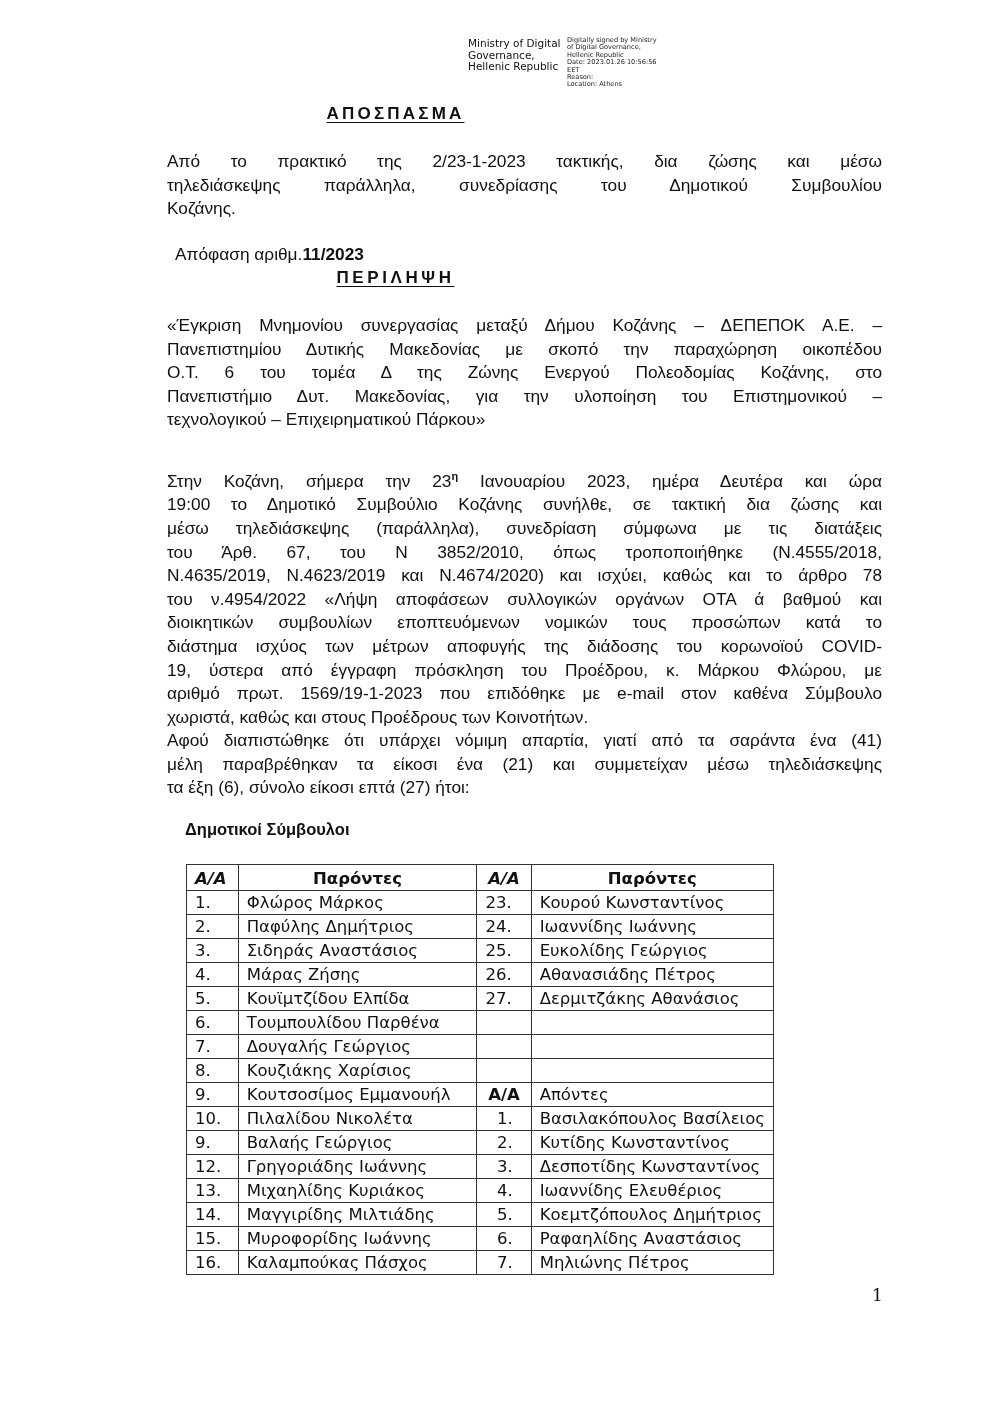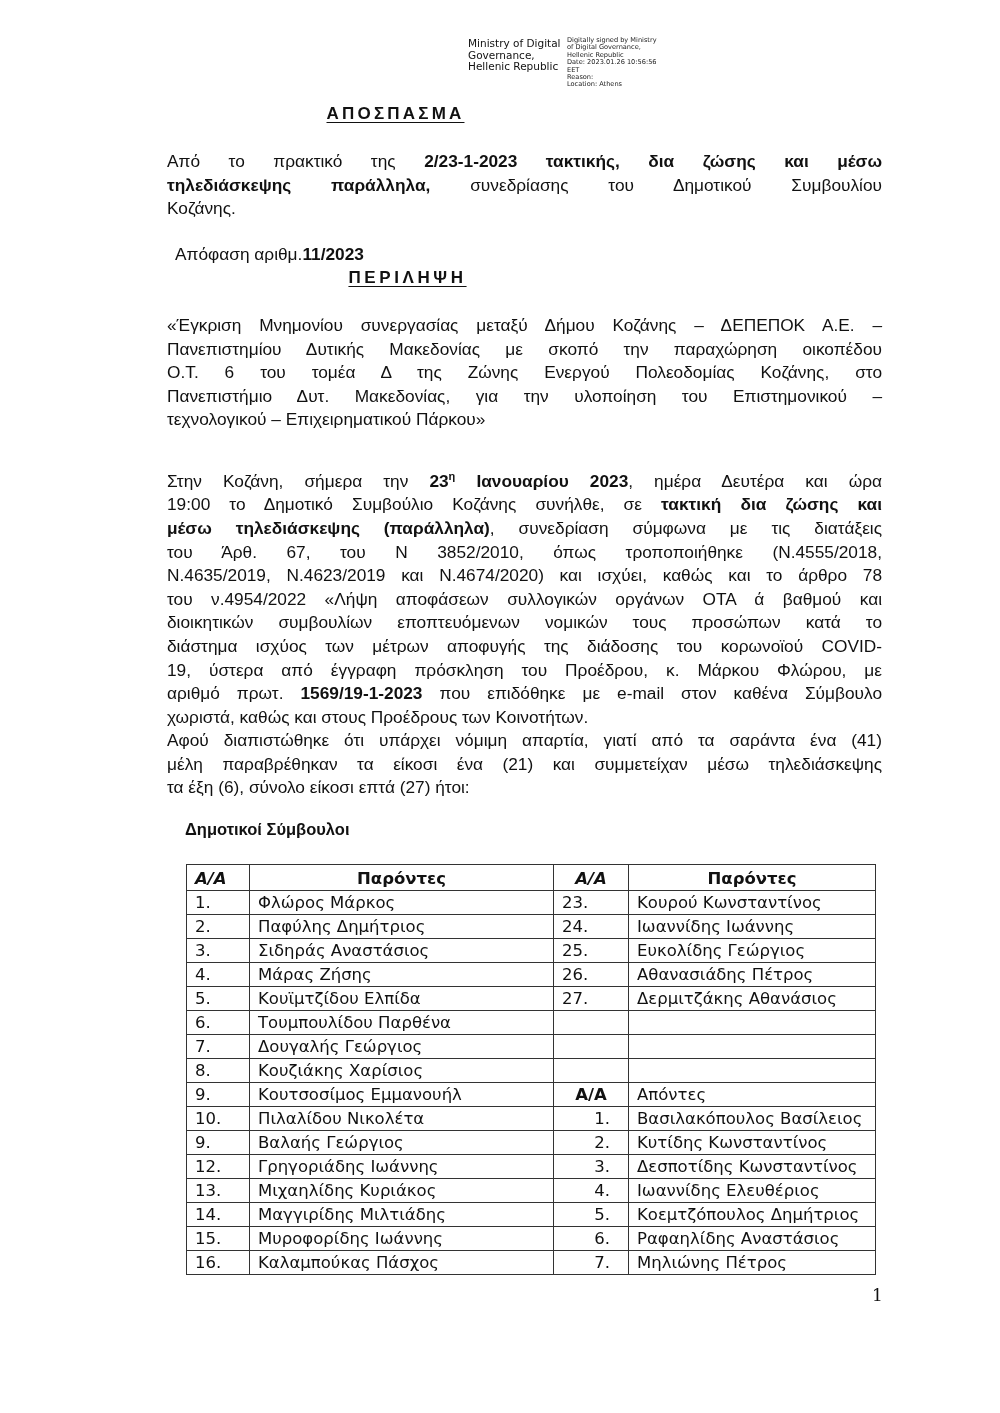--- a/index.html
+++ b/index.html
@@ -2,26 +2,26 @@
 <html><head>
 <meta charset="utf-8">
 <style>
   html, body { margin: 0; padding: 0; background: #ffffff; }
   body { width: 1000px; height: 1413px; position: relative; overflow: hidden; color: #111; }
   .abs { position: absolute; }
   .sig-org { left: 468px; top: 38px; width: 98px; font-family: "DejaVu Sans", sans-serif; font-size: 10.5px; line-height: 11.5px; color: #111; }
   .sig-details { left: 567px; top: 37px; width: 110px; font-family: "DejaVu Sans", sans-serif; font-size: 6.6px; line-height: 7.4px; color: #222; }
   .title { left: 0; width: 791px; text-align: center; font-family: "Liberation Sans", sans-serif; font-weight: bold; font-size: 17px; letter-spacing: 3.2px; text-decoration: underline; text-underline-offset: 3px; }
   .para { left: 167px; width: 715px; font-family: "Liberation Sans", sans-serif; font-size: 17.3px; line-height: 23.6px; text-align: justify; }
-  .para b { font-weight: bold; }
+  .para b { font-weight: normal; }
   .para .line { display: block; text-align: justify; text-align-last: justify; white-space: nowrap; }
   .para .line.last { text-align-last: left; }
   .decision { left: 175px; top: 244px; font-family: "Liberation Sans", sans-serif; font-size: 17.3px; }
   .section-title { left: 185px; top: 820px; font-family: "Liberation Sans", sans-serif; font-weight: bold; font-size: 16.5px; text-align: center; }
-  table.members { position: absolute; left: 186px; top: 864px; width: 690px; border-collapse: collapse; font-family: "DejaVu Sans", sans-serif; font-size: 16.5px; }
+  table.members { position: absolute; left: 186px; top: 864px; width: 588px; border-collapse: collapse; font-family: "DejaVu Sans", sans-serif; font-size: 16.5px; }
   table.members td { border: 1.3px solid #333; padding: 0 8px; height: 23px; line-height: 22px; white-space: nowrap; vertical-align: bottom; }
   table.members tr.head td { height: 25px; font-weight: bold; }
   table.members td.c1 { width: 46px; }
   table.members td.c2 { width: 287px; }
   table.members td.c3 { width: 48px; }
   table.members .center { text-align: center; }
   table.members .italic { font-style: italic; }
   table.members .right { text-align: right; padding-right: 18px; }
   .page-number { left: 872px; top: 1285px; font-family: "DejaVu Serif", serif; font-size: 17px; }
 </style>
@@ -48,21 +48,21 @@
 <div class="abs para" style="top:150px;" id="intro">
     <span class="line"><span>Από   το   πρακτικό   της </span><b>2/23-1-2023 τακτικής, δια ζώσης και μέσω</b></span>
     <span class="line"><b>τηλεδιάσκεψης παράλληλα,</b><span> συνεδρίασης του Δημοτικού Συμβουλίου</span></span>
     <span class="line last"><span>Κοζάνης.</span></span>
   </div>
 
 <div class="abs decision">
   <span>Απόφαση αριθμ.</span><b>11/2023</b>
 </div>
 
-<div class="abs title" style="top:268px; letter-spacing:3.6px;padding-left:12px;">ΠΕΡΙΛΗΨΗ</div>
+<div class="abs title" style="top:268px; letter-spacing:3.6px;">ΠΕΡΙΛΗΨΗ</div>
 
 <div class="abs para" style="top:314px;" id="summary">
     <span class="line"><span>«Έγκριση Μνημονίου συνεργασίας μεταξύ Δήμου Κοζάνης – ΔΕΠΕΠΟΚ Α.Ε. –</span></span>
     <span class="line"><span>Πανεπιστημίου Δυτικής Μακεδονίας με σκοπό την παραχώρηση οικοπέδου</span></span>
     <span class="line"><span>Ο.Τ. 6 του τομέα Δ της Ζώνης Ενεργού Πολεοδομίας Κοζάνης, στο</span></span>
     <span class="line"><span>Πανεπιστήμιο Δυτ. Μακεδονίας, για την υλοποίηση του Επιστημονικού –</span></span>
     <span class="line last"><span>τεχνολογικού – Επιχειρηματικού Πάρκου»</span></span>
   </div>
 
 <div class="abs para" style="top:465px;" id="body">

